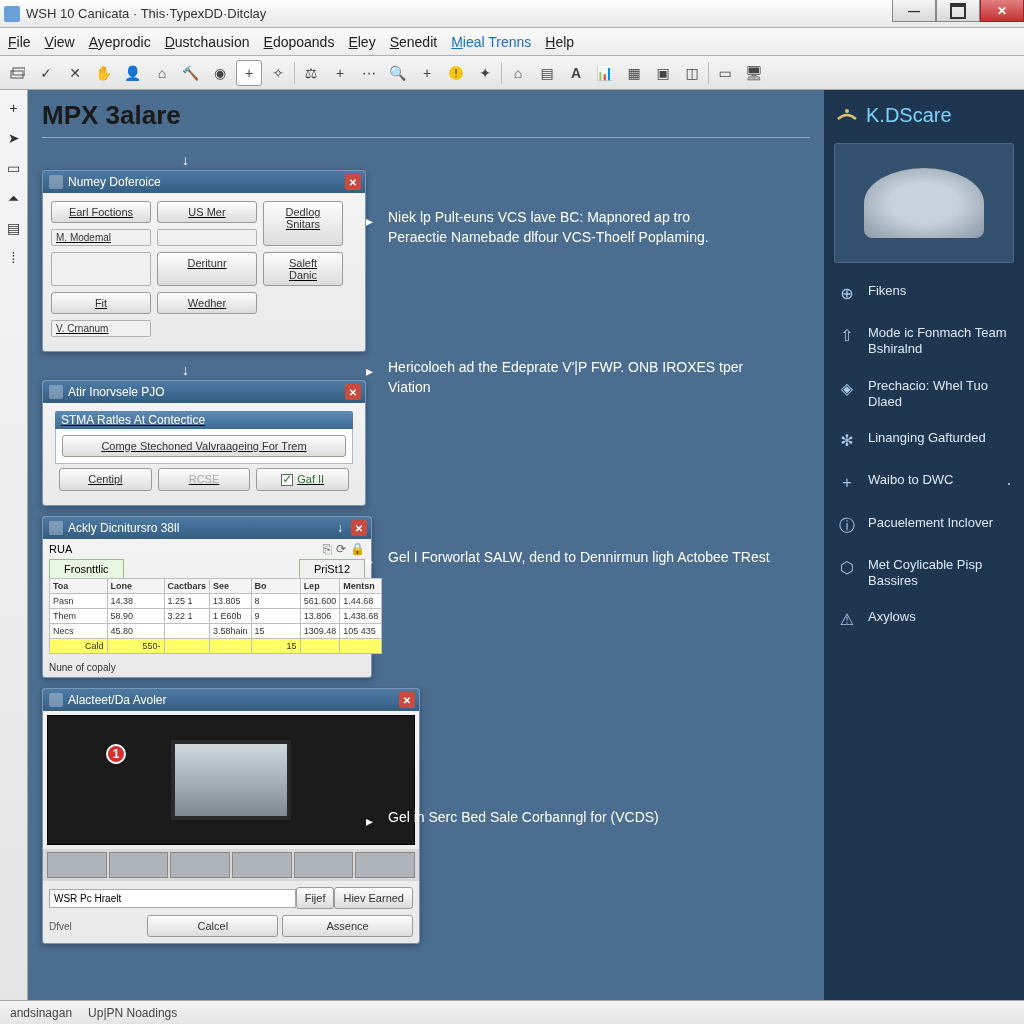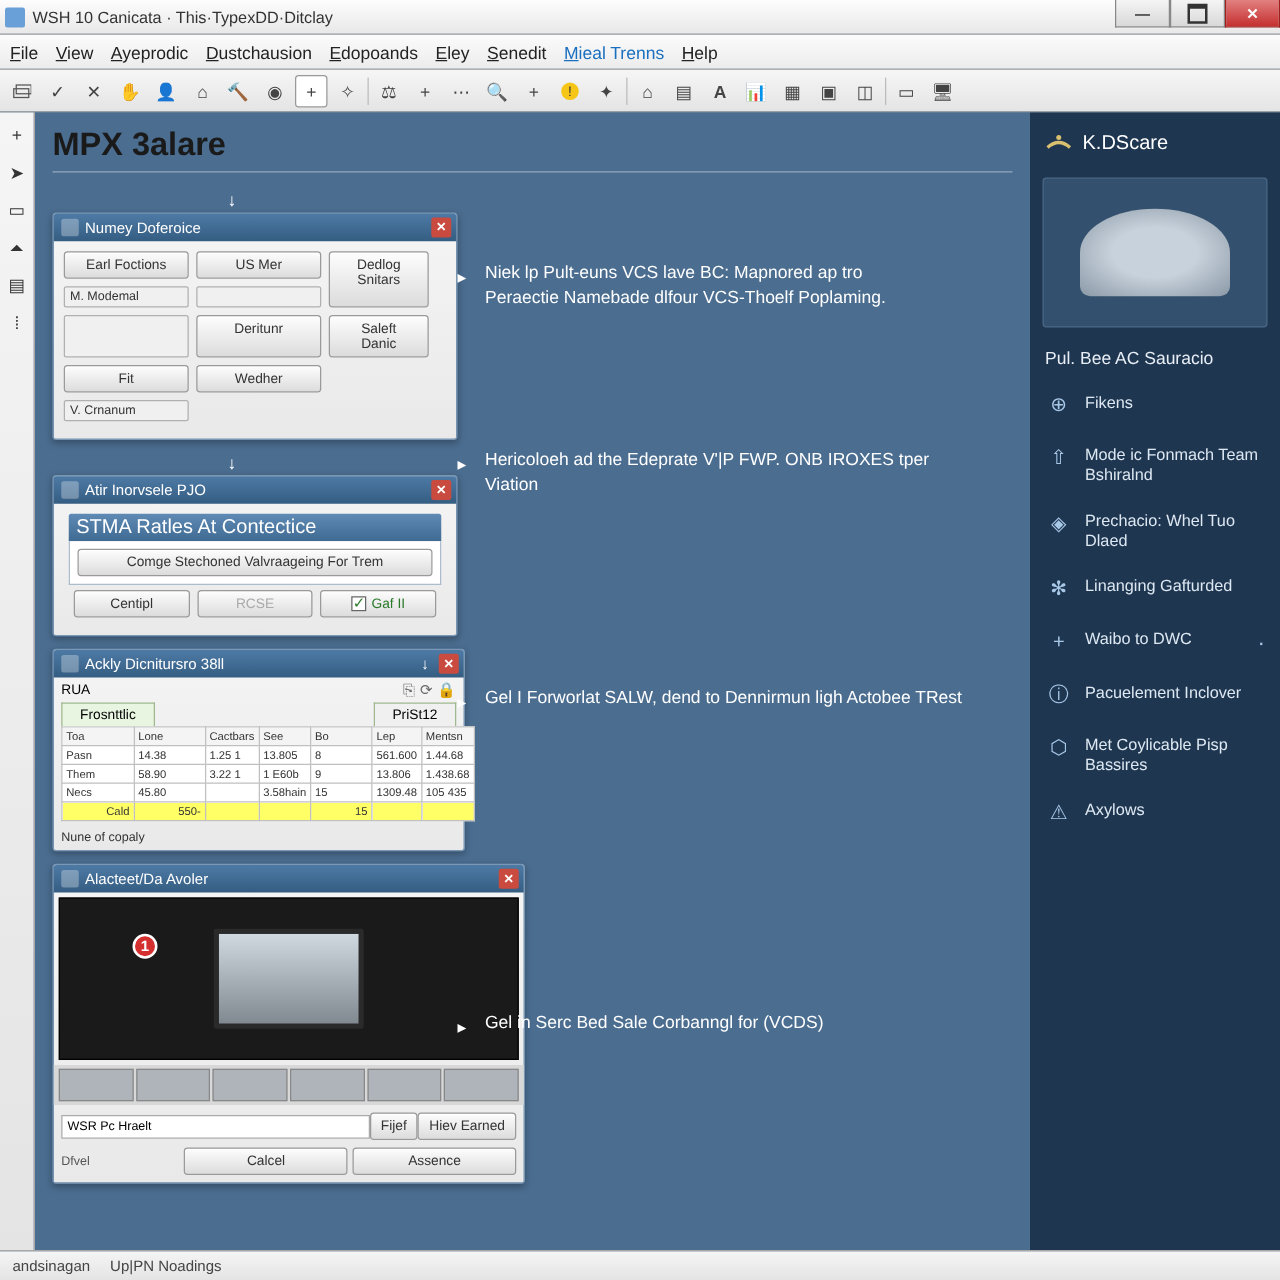--- a/index.html
+++ b/index.html
@@ -34,70 +34,70 @@
 .content { flex: 1; background: #4b6d90; padding: 10px 14px; overflow: hidden; position: relative; }
 .page-title { font-size: 26px; font-weight: bold; color: #1a1a1a; background: transparent; margin-bottom: 2px; }
 .title-rule { height: 1px; background: rgba(255,255,255,0.4); margin: 6px 0 14px; }
 .down-arrow { color: #fff; font-size: 14px; margin: 2px 0 2px 140px; }
 
 
 .panel { width: 324px; background: linear-gradient(#f5f5f5,#e9e9e9); border: 1px solid #7a98b5; border-radius: 3px; box-shadow: 0 2px 6px rgba(0,0,0,0.3); margin-bottom: 10px; }
 .panel .ph { height: 22px; background: linear-gradient(#4d7aa5,#355d82); color: #fff; font-size: 12px; display: flex; align-items: center; padding: 0 6px; border-radius: 2px 2px 0 0; position: relative; }
 .panel .ph .picon { width: 14px; height: 14px; background: rgba(255,255,255,0.3); border-radius: 2px; margin-right: 5px; }
 .panel .ph .close { position: absolute; right: 4px; top: 3px; width: 16px; height: 16px; background: #c94b3f; color: #fff; border-radius: 2px; display: flex; align-items: center; justify-content: center; font-size: 10px; font-weight: bold; }
-.panel .pb { padding: 8px; font-size: 11px; }
+.panel .pb { padding: 8px; font-size: 11px; text-decoration: underline; }
 
 .btn3d { background: linear-gradient(#fdfdfd,#dcdcdc); border: 1px solid #9a9a9a; border-radius: 3px; font-size: 11px; color: #333; padding: 4px 8px; box-shadow: inset 0 1px 0 #fff; text-align: center; }
 
 
 .p1g { display: grid; grid-template-columns: 100px 100px 80px; gap: 6px; margin-bottom: 6px; }
 .p1g .field { background: #f0f0f0; border: 1px solid #b0b0b0; border-radius: 2px; padding: 2px 4px; font-size: 10px; color: #333; min-height: 16px; }
 .p1footer { display: flex; gap: 6px; margin-top: 6px; }
 
 
 .p2box { margin: 0 4px 6px; }
-.p2hdr { background: linear-gradient(#5e8ab5,#3f6a92); color: #fff; font-size: 16px; padding: 2px 6px; border-radius: 2px 2px 0 0; }
+.p2hdr { background: linear-gradient(#5e8ab5,#3f6a92); color: #fff; font-size: 12px; padding: 2px 6px; border-radius: 2px 2px 0 0; }
 .p2body { background: #fff; border: 1px solid #aabccd; border-top: none; padding: 6px; }
 .p2body .btn3d { width: 100%; }
 .p2footer { display: flex; gap: 6px; padding: 4px 4px 0; }
 .p2footer .btn3d { flex: 1; font-size: 11px; }
 .p2footer .accent { color: #2a7a2a; }
 .chk { display: inline-block; width: 12px; height: 12px; border: 1px solid #666; background: #fff; margin-right: 4px; vertical-align: middle; position: relative; }
 .chk::after { content: "✓"; position: absolute; top: -3px; left: 0; font-size: 12px; color: #2a7a2a; }
 
 
 .p3 .sub { display: flex; justify-content: space-between; align-items: center; padding: 3px 6px; font-size: 11px; }
 .p3 .sub .icons { display: flex; gap: 4px; font-size: 12px; color: #6a6a6a; }
 .p3 .tabrow { display: flex; gap: 0; padding: 0 6px; }
 .p3 .tab { background: #e8f5e0; border: 1px solid #a0b890; padding: 3px 14px; font-size: 11px; border-bottom: none; }
 .p3 .tab.alt { background: #f0f0f0; margin-left: auto; }
 .tblwrap { padding: 0 6px 4px; }
 table { border-collapse: collapse; width: 100%; font-size: 9px; background: #fff; }
 th,td { border: 1px solid #c0c0c0; padding: 2px 3px; text-align: left; color: #333; white-space: nowrap; overflow: hidden; }
-th { background: #f4f4f4; font-weight: normal; }
+th { background: #f4f4f4; font-weight: bold; }
 tr.hl td { background: #ffff66; padding-left: 35px; }
 .p3foot { padding: 4px 6px; font-size: 10px; color: #333; }
 
 
 .p4 .vid { margin: 4px; height: 130px; background: #1a1a1a; border: 1px solid #000; position: relative; display: flex; align-items: center; justify-content: center; }
 .p4 .screen { width: 120px; height: 80px; background: linear-gradient(#d0d8e0,#808890); border: 4px solid #2a2a2a; border-radius: 2px; }
 .p4 .badge { position: absolute; top: 28px; left: 58px; width: 20px; height: 20px; background: #d43030; border-radius: 50%; color: #fff; font-size: 12px; font-weight: bold; display: flex; align-items: center; justify-content: center; border: 2px solid #fff; }
 .p4 .thumbs { display: flex; gap: 2px; padding: 3px 4px; background: #d8d8d8; }
 .p4 .thumb { flex: 1; height: 26px; background: #aeb4ba; border: 1px solid #888; }
 .p4 .ctrl { display: flex; gap: 0; padding: 6px; align-items: center; }
 .p4 .ctrl .txt { flex: 1; background: #fff; border: 1px solid #aaa; padding: 3px 4px; font-size: 10px; }
 .p4 .ctrl2 { display: flex; gap: 4px; padding: 0 6px 6px; }
 
 
 .callout { position: absolute; color: #fff; font-size: 14px; line-height: 1.4; }
 .callout .arrow { position: absolute; left: -22px; top: 4px; color: #fff; font-size: 14px; }
 
 
 .sidebar { width: 200px; background: #1f3651; color: #e8eef5; display: flex; flex-direction: column; }
-.brand { padding: 14px 10px 10px; display: flex; align-items: center; gap: 6px; font-size: 16px; color: #ffffff; }
+.brand { padding: 14px 10px 10px; display: flex; align-items: center; gap: 6px; font-size: 20px; color: #7dd3fc; }
 .brand svg { flex-shrink: 0; }
 .promo { margin: 6px 10px 10px; height: 120px; background: #33506e; border: 1px solid #4a6886; border-radius: 3px; display: flex; align-items: center; justify-content: center; position: relative; }
 .promo::after { content: ""; width: 120px; height: 70px; background: radial-gradient(#c8d2dc 40%, #8a98a6); border-radius: 50% 50% 8px 8px; }
 .sb-heading { padding: 6px 12px 10px; font-size: 14px; color: #e8eef5; }
 .sb-item { display: flex; align-items: flex-start; gap: 10px; padding: 10px 12px; font-size: 13px; line-height: 1.25; color: #dde8f2; cursor: pointer; }
 .sb-item .ic { width: 22px; height: 22px; flex-shrink: 0; display: flex; align-items: center; justify-content: center; color: #a8c8e8; font-size: 16px; }
 .sb-item.last-dot::after { content: "·"; margin-left: auto; color: #a8c8e8; font-size: 18px; }
 
 
 .statusbar { height: 24px; background: linear-gradient(#f5f5f5,#e4e4e4); border-top: 1px solid #a8a8a8; display: flex; align-items: center; padding: 0 10px; font-size: 12px; color: #444; gap: 16px; }
@@ -342,21 +342,20 @@
 
   <div class="sidebar">
     <div class="brand">
       <svg width="26" height="22">
           <path d="M4 14 Q13 6 22 14" fill="none" stroke="#d8c070" stroke-width="2.5"></path>
           <circle cx="13" cy="6" r="2" fill="#d8c070"></circle>
         </svg>
       <span>K.DScare</span>
     </div>
     <div class="promo"></div>
-    <div class="sb-heading">Pul. Bee AC Sauracio</div>
     <div class="sb-item">
         <div class="ic">⊕</div>
         <span>Fikens</span>
       </div>
     <div class="sb-item">
         <div class="ic">⇧</div>
         <span>Mode ic Fonmach Team Bshiralnd</span>
       </div>
     <div class="sb-item">
         <div class="ic">◈</div>

